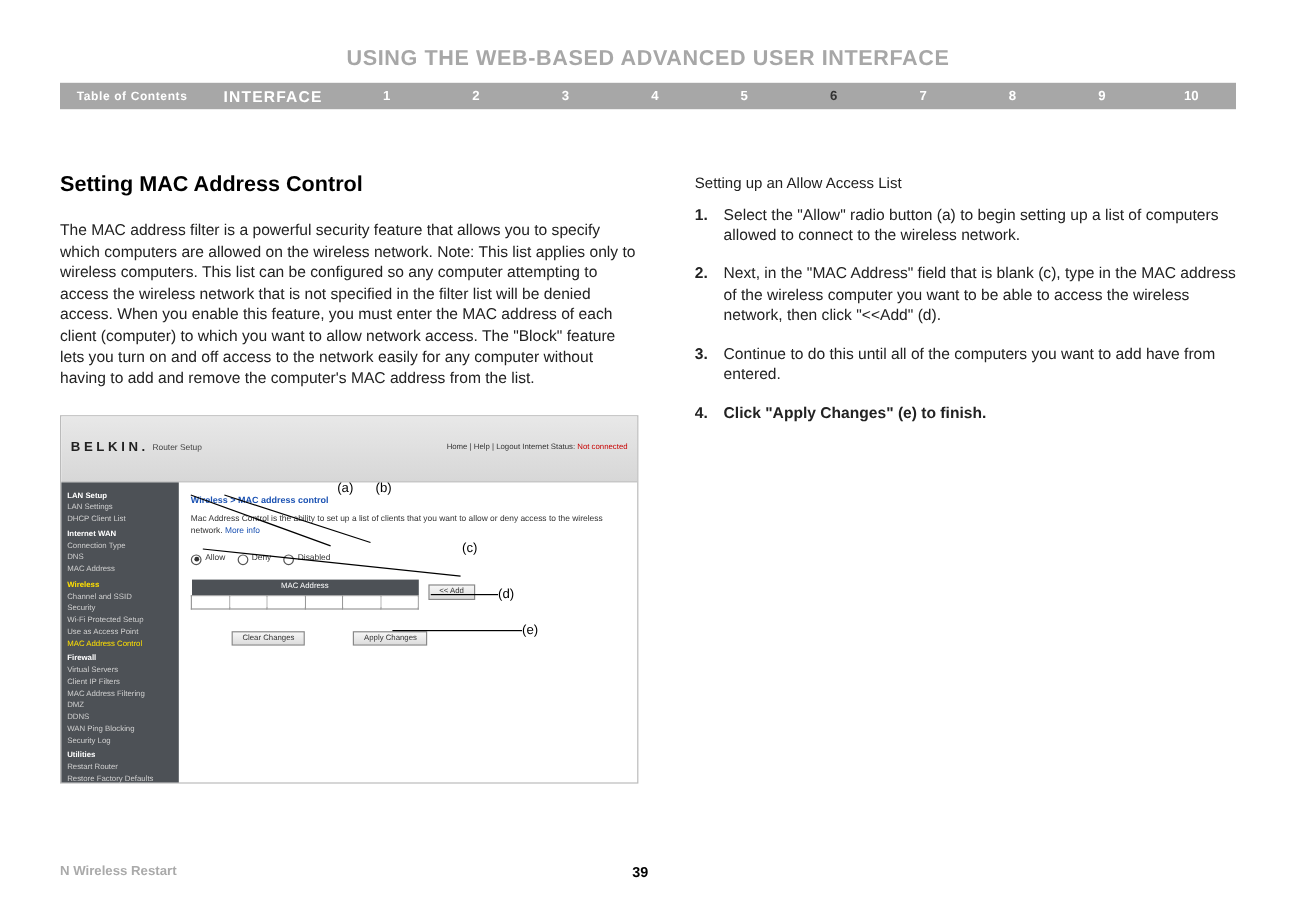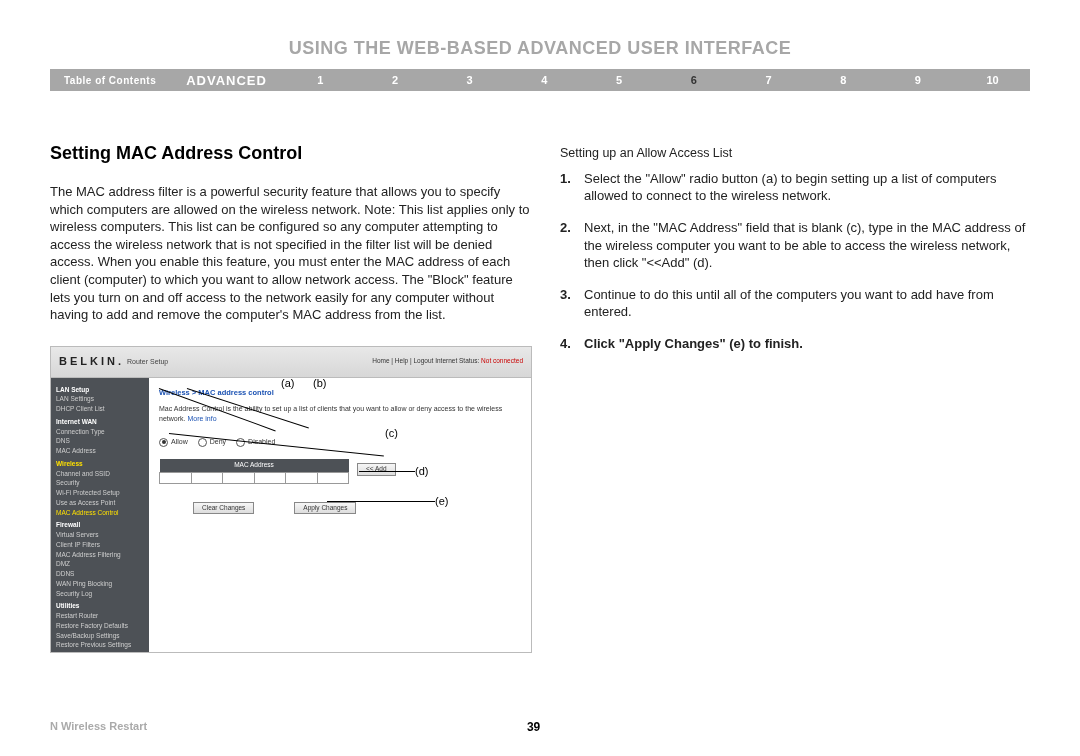--- a/index.html
+++ b/index.html
@@ -46,21 +46,21 @@
     flex: 1;
     text-align: center;
     cursor: pointer;
   }
   .nav-num.active {
     color: #333;
   }
   .two-col {
     display: flex;
     margin-top: 50px;
-    gap: 28px;
+    gap: 47px;
   }
   .col {
     flex: 1;
     font-size: 13px;
     line-height: 1.35;
     color: #222;
   }
   .col-left h2 {
     font-size: 18px;
     font-weight: bold;
@@ -97,21 +97,21 @@
     height: 305px;
     position: relative;
     background: #fff;
     overflow: hidden;
   }
   .shot-header {
     background: linear-gradient(#e8e8e8,#d7d7d7);
     height: 22px;
     display: flex;
     align-items: center;
-    padding: 4px 8px;
+    padding: 16px 8px;
     font-size: 10px;
     border-bottom: 1px solid #bbb;
   }
   .shot-logo {
     font-weight: bold;
     letter-spacing: 3px;
     font-size: 11px;
     color: #222;
     margin-right: 6px;
   }
@@ -219,21 +219,21 @@
   }
 </style>
 </head>
 <body>
 
 <div class="page-wrap">
   <div class="chapter-title">USING THE WEB-BASED ADVANCED USER INTERFACE</div>
 
   <div class="nav-bar">
     <span class="nav-toc">Table of Contents</span>
-    <span class="nav-sections">ADVANCED</span>
+    <span class="nav-sections">INTERFACE</span>
     <span class="nav-num">1</span>
     <span class="nav-num">2</span>
     <span class="nav-num">3</span>
     <span class="nav-num">4</span>
     <span class="nav-num">5</span>
     <span class="nav-num active">6</span>
     <span class="nav-num">7</span>
     <span class="nav-num">8</span>
     <span class="nav-num">9</span>
     <span class="nav-num">10</span>

